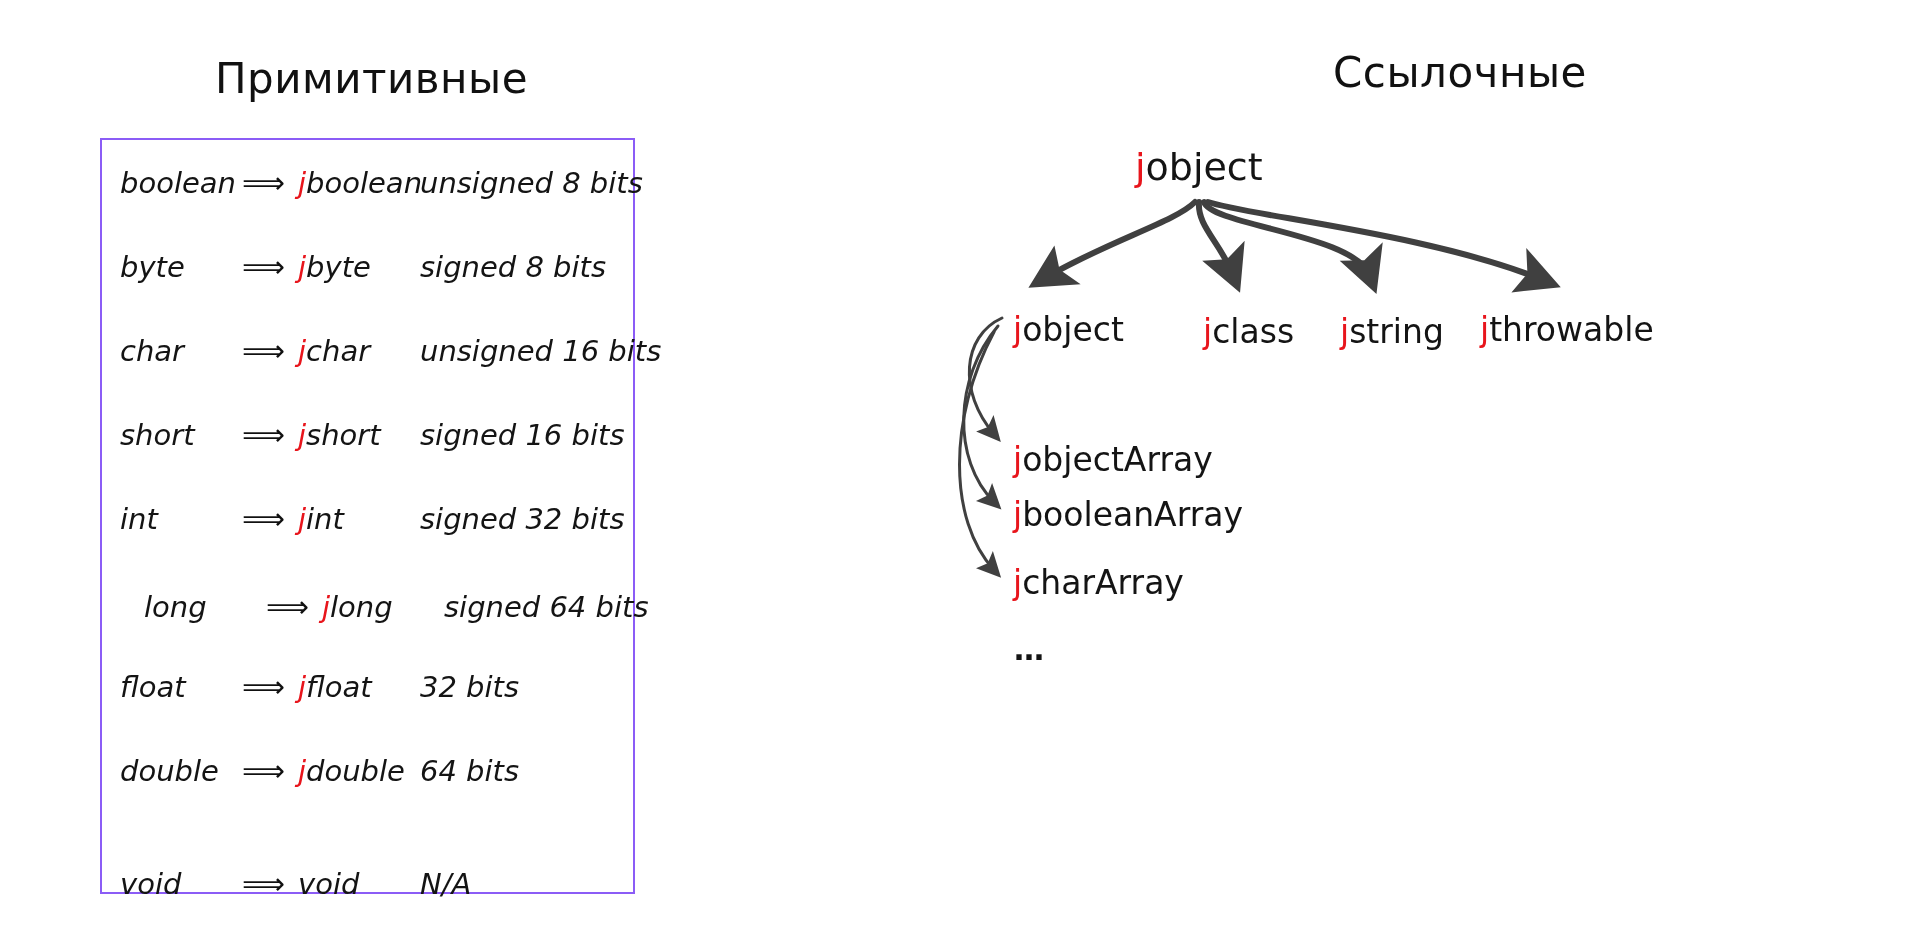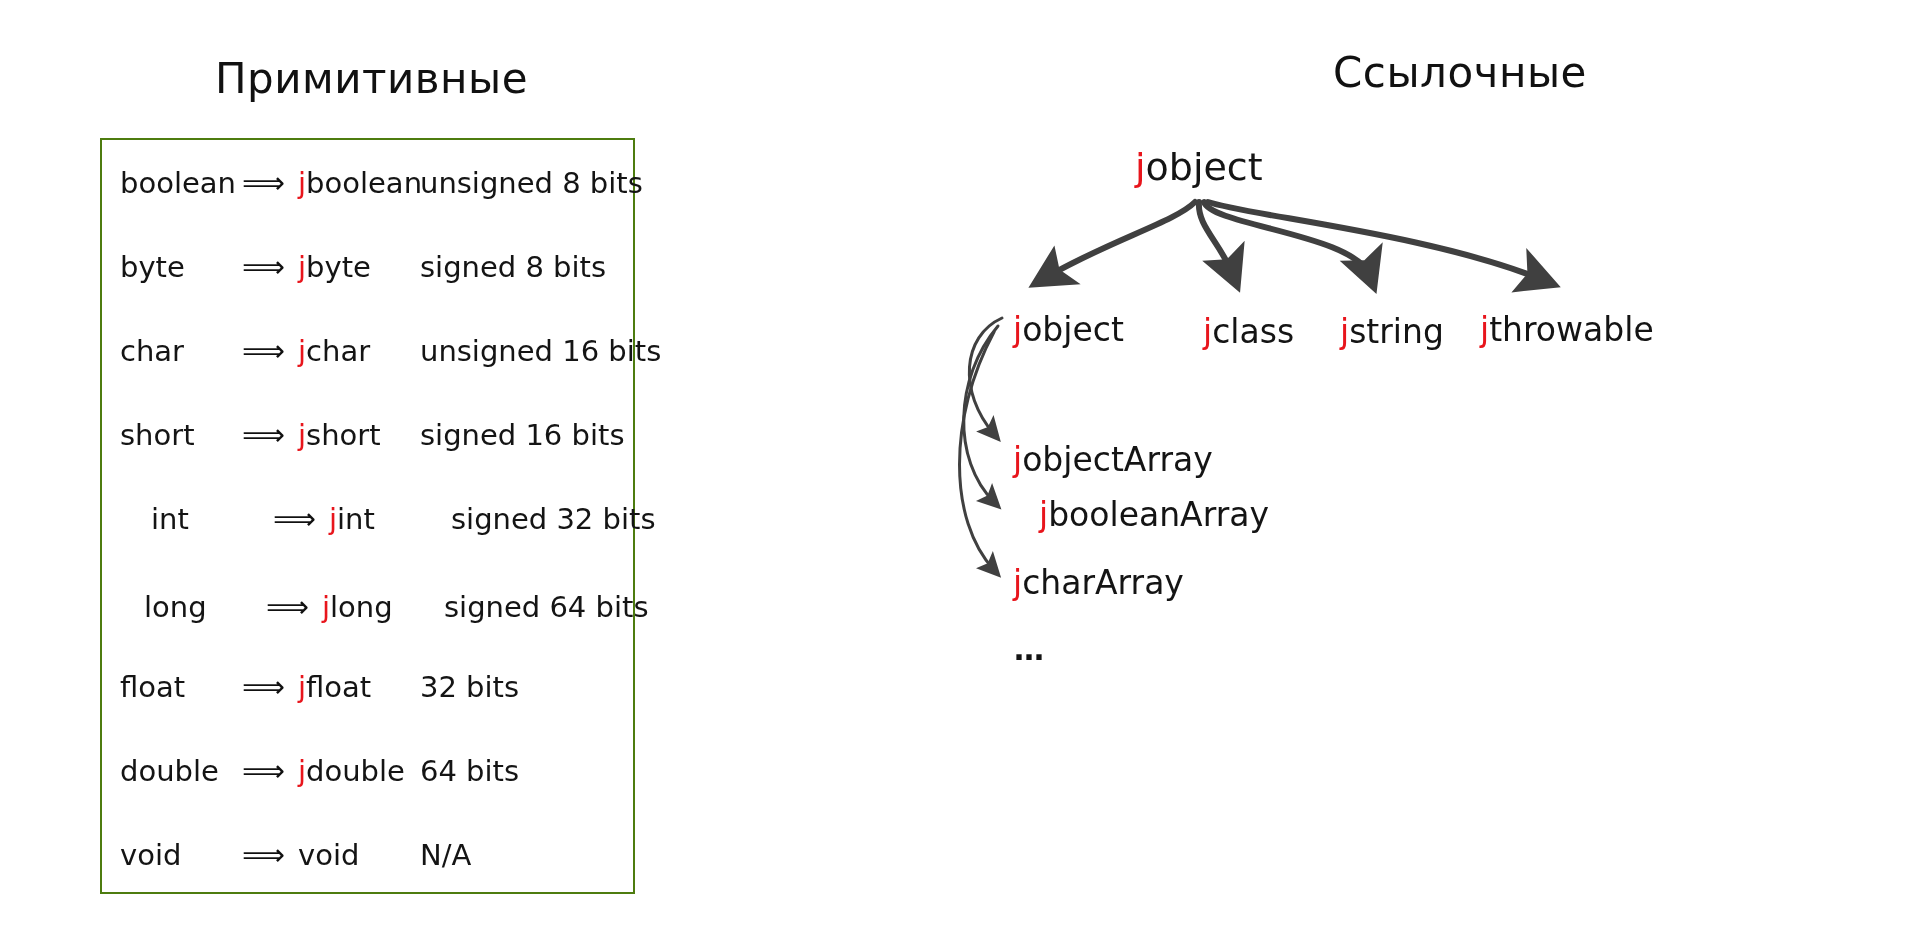--- a/index.html
+++ b/index.html
@@ -29,23 +29,24 @@
   #title-primitives { left: 215px; top: 38px; margin-top: 16px; }
   #title-reference  { left: 1290px; top: 48px; margin-left: 43px; }
 
   
   #primitives-table {
     position: absolute;
     left: 100px;
     top: 138px;
     width: 535px;
     height: 756px;
-    border: 2px solid #4d7c0f;
+    border: 2px solid #8b5cf6;
     box-sizing: border-box;
     background: #ffffff;
+    font-style: italic;
   }
   .prim-row {
     position: absolute;
     left: 0;
     width: 100%;
     height: 86px;
     display: flex;
     align-items: center;
   }
   .cell {
@@ -74,21 +75,21 @@
     line-height: 1;
     white-space: nowrap;
     color: #141414;
   }
   #node-jobject      { left: 185px; top: 18px; font-size: 38px; text-align: center; }
   #node-jarray       { left: 63px;  top: 183px; font-size: 33px; }
   #node-jclass       { left: 253px; top: 185px; font-size: 33px; }
   #node-jstring      { left: 390px; top: 185px; font-size: 33px; text-align: right; }
   #node-jthrowable   { left: 530px; top: 183px; font-size: 33px; }
   #node-jobjectarray { left: 63px;  top: 313px; font-size: 33px; }
-  #node-jbooleanarray{ left: 63px;  top: 368px; font-size: 33px; margin-left: 26px; }
+  #node-jbooleanarray{ left: 63px;  top: 368px; font-size: 33px; }
   #node-jchararray   { left: 63px;  top: 436px; font-size: 33px; }
   #node-ellipsis     { left: 64px;  top: 505px; font-size: 30px; font-weight: 700; letter-spacing: 2px; }
 
   #tree-arrows {
     position: absolute;
     left: 0; top: 0;
     width: 950px; height: 760px;
     pointer-events: none;
   }
 </style>
@@ -120,21 +121,21 @@
     <span class="cell c-bits">unsigned 16 bits</span>
   </div>
 
   <div class="prim-row" style="top:252px;">
     <span class="cell c-java">short</span>
     <span class="cell c-arrow">⟹</span>
     <span class="cell c-jni"><span class="jred">j</span><span>short</span></span>
     <span class="cell c-bits">signed 16 bits</span>
   </div>
 
-  <div class="prim-row" style="top:336px;margin-left:31px;">
+  <div class="prim-row" style="top:336px;">
     <span class="cell c-java">int</span>
     <span class="cell c-arrow">⟹</span>
     <span class="cell c-jni"><span class="jred">j</span><span>int</span></span>
     <span class="cell c-bits">signed 32 bits</span>
   </div>
 
   <div class="prim-row" style="top:424px;margin-left:24px;">
     <span class="cell c-java">long</span>
     <span class="cell c-arrow">⟹</span>
     <span class="cell c-jni"><span class="jred">j</span><span>long</span></span>
@@ -148,21 +149,21 @@
     <span class="cell c-bits">32 bits</span>
   </div>
 
   <div class="prim-row" style="top:588px;">
     <span class="cell c-java">double</span>
     <span class="cell c-arrow">⟹</span>
     <span class="cell c-jni"><span class="jred">j</span><span>double</span></span>
     <span class="cell c-bits">64 bits</span>
   </div>
 
-  <div class="prim-row" style="top:672px;">
+  <div class="prim-row" style="top:701px;">
     <span class="cell c-java">void</span>
     <span class="cell c-arrow">⟹</span>
     <span class="cell c-jni"><span class="jred"></span><span>void</span></span>
     <span class="cell c-bits">N/A</span>
   </div>
 
 </div>
 
 <div class="section-title" id="title-reference">Ссылочные</div>
 

